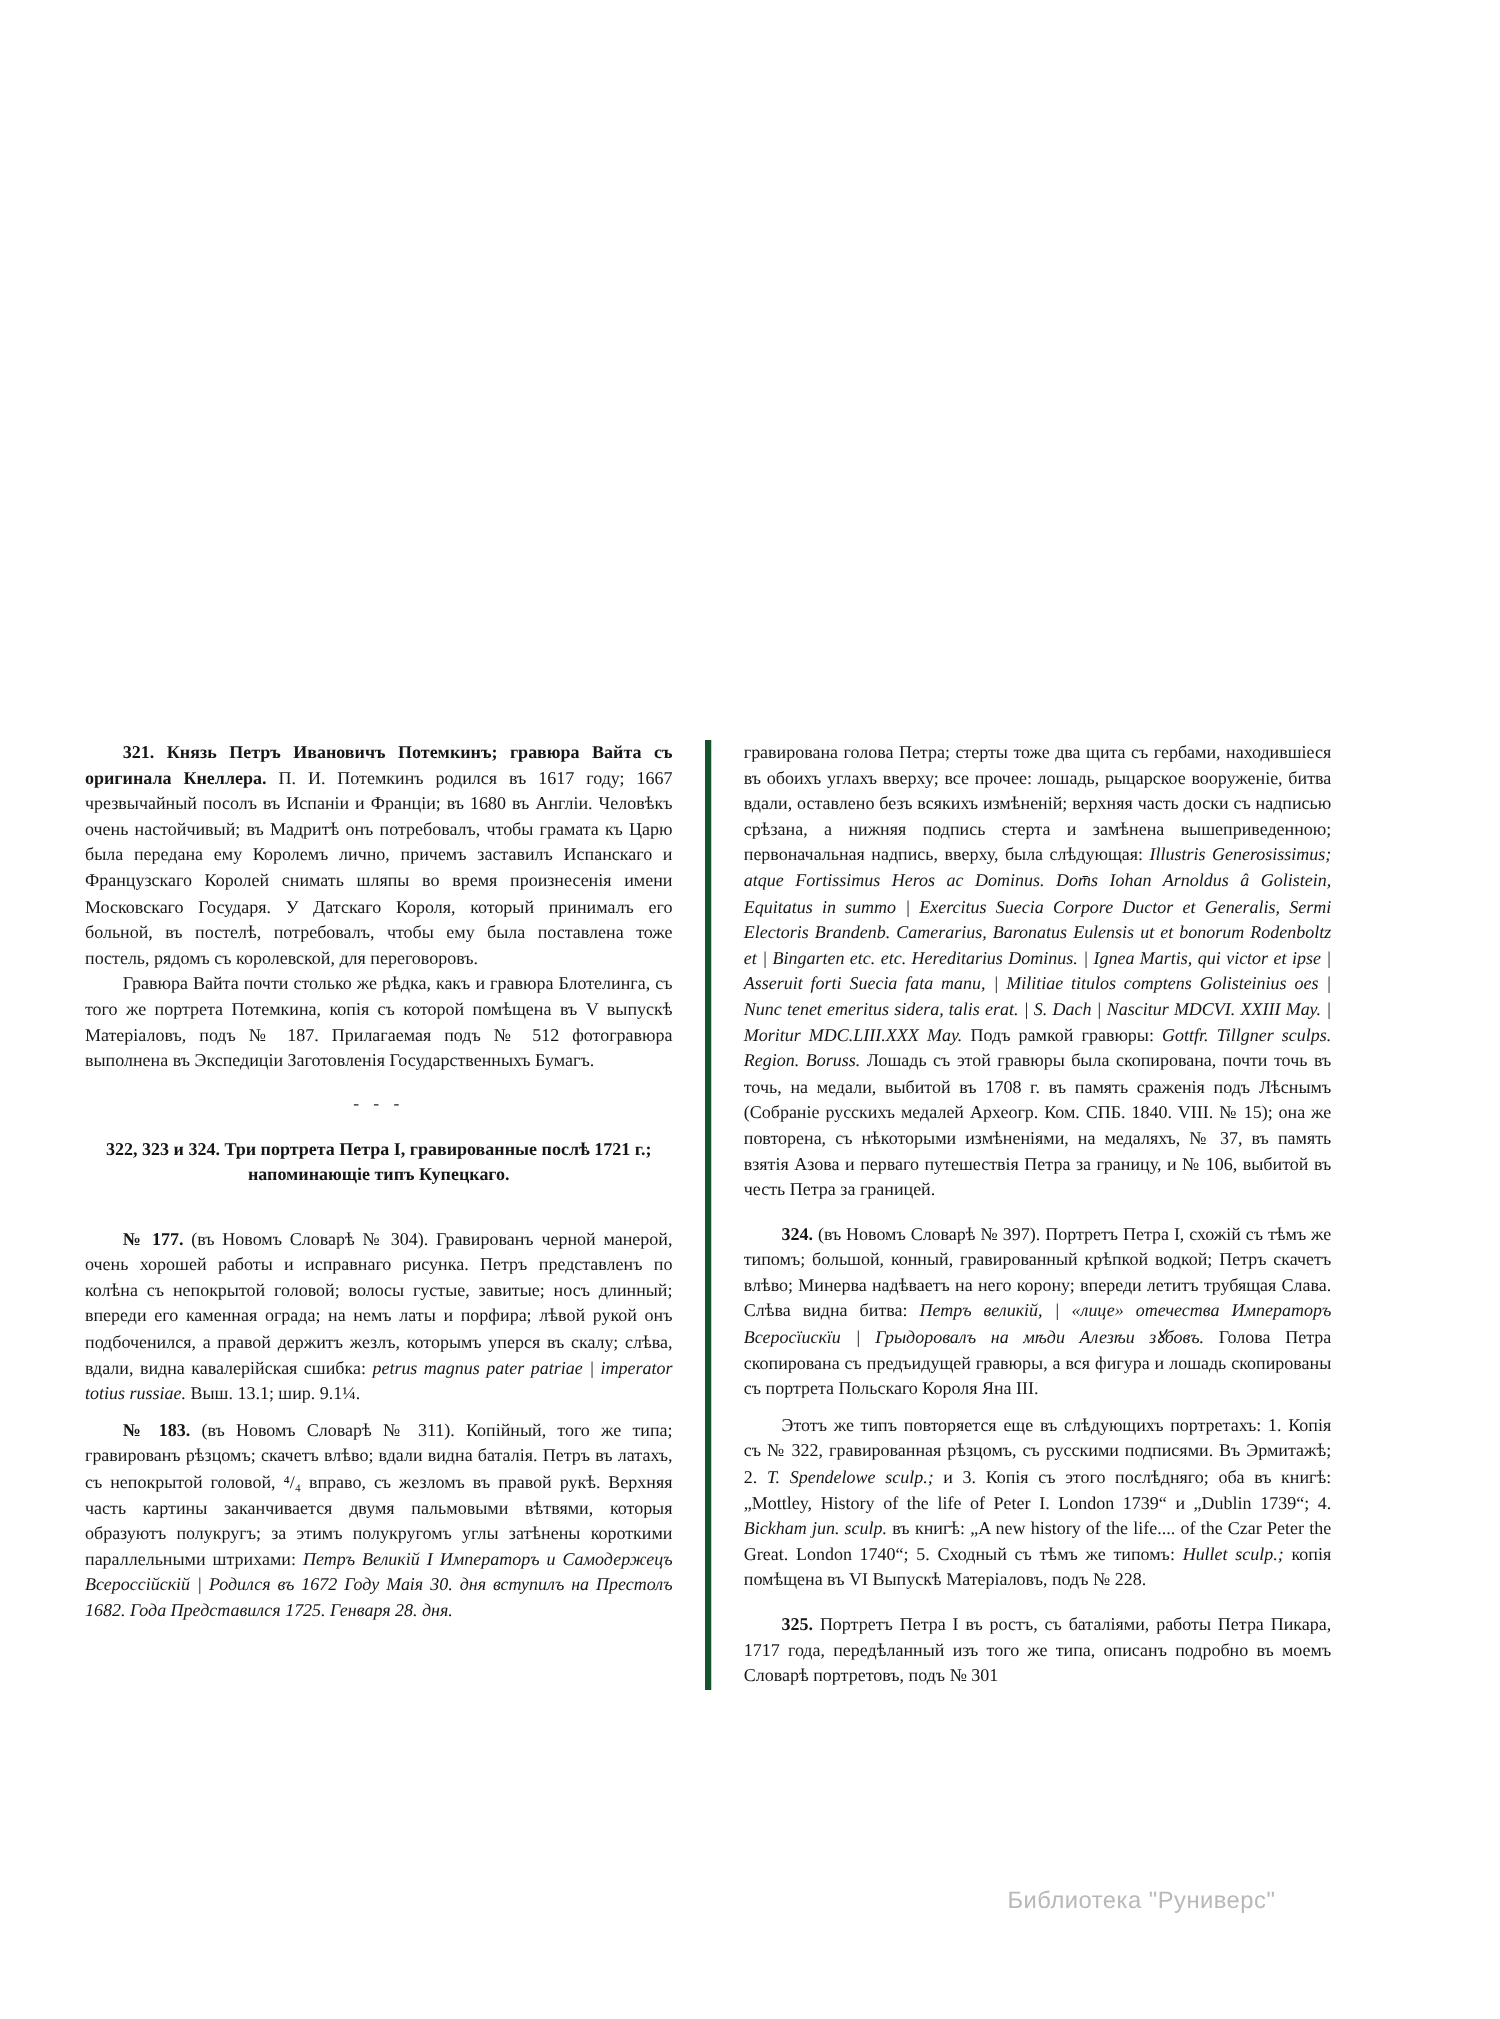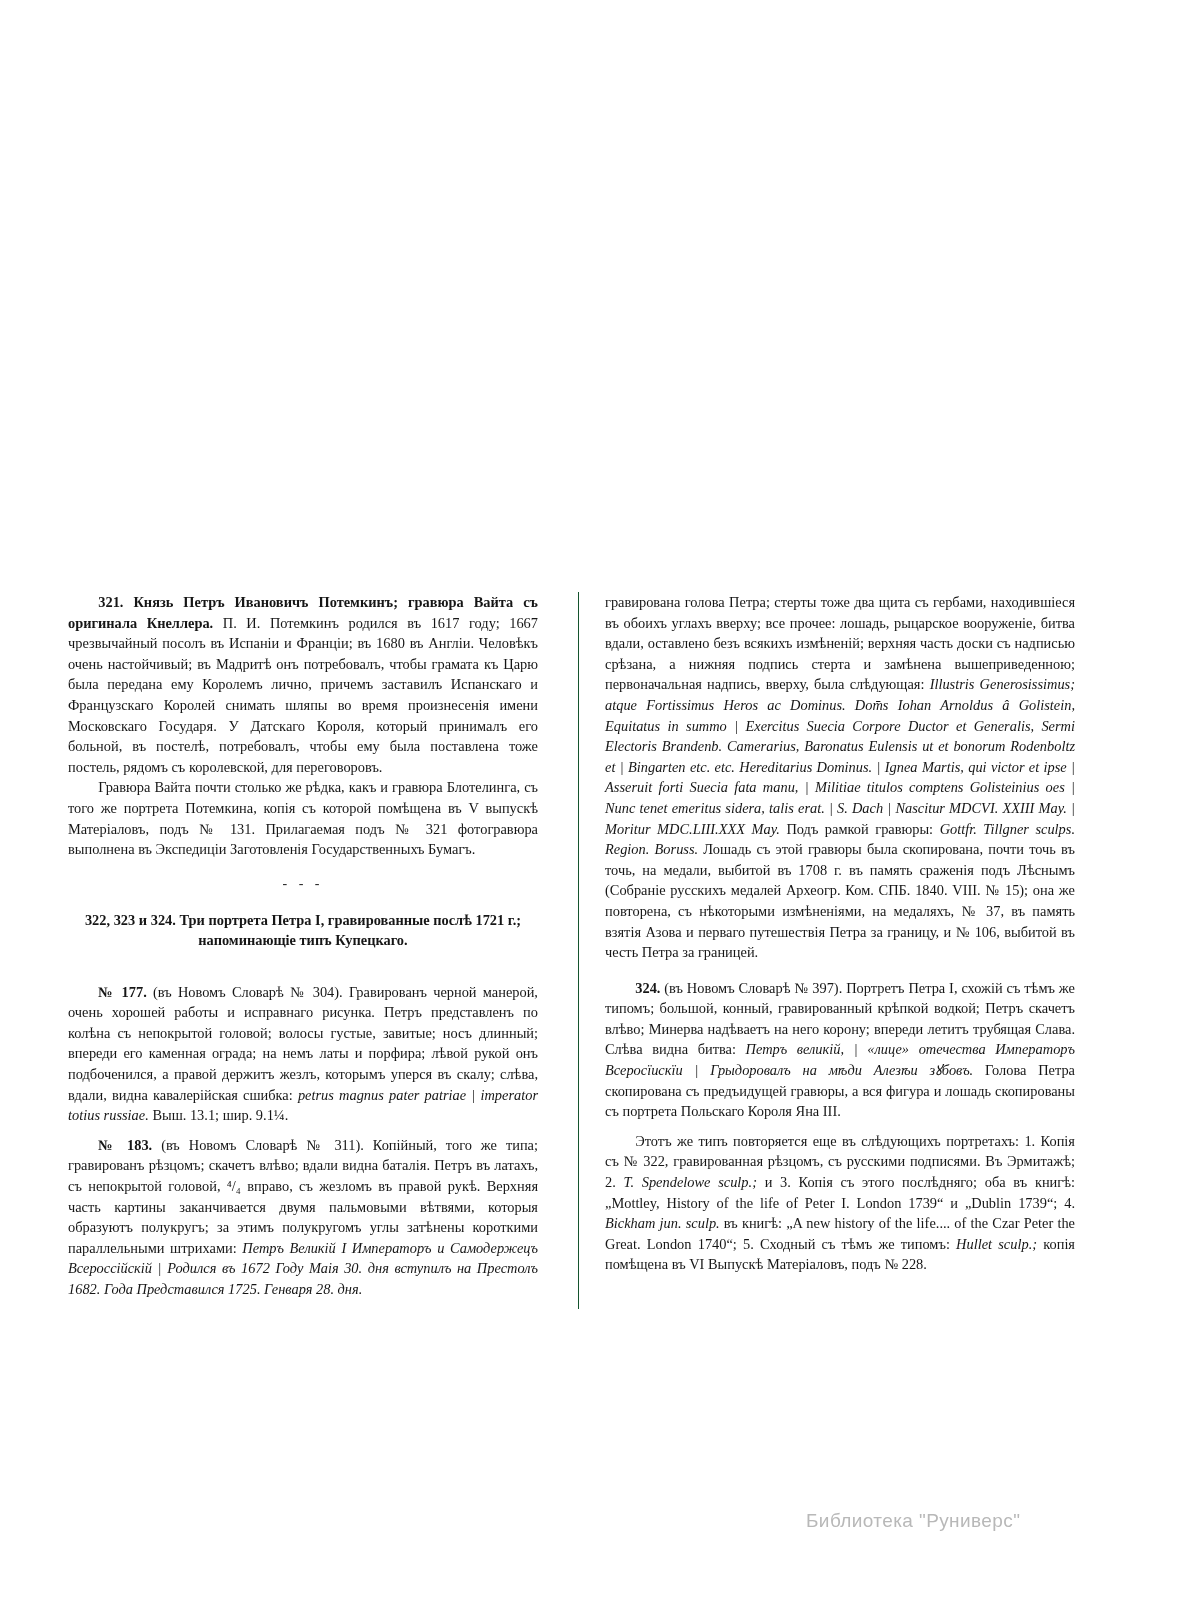--- a/index.html
+++ b/index.html
@@ -30,21 +30,21 @@
     gap: 0;
   }
   .col {
     width: 470px;
     font-size: 14.4px;
     line-height: 1.43;
     text-align: justify;
     text-justify: inter-word;
     hyphens: manual;
   }
-  .col-left { padding-right: 40px; border-right: 1px solid #14532d; }
+  .col-left { padding-right: 26px; border-right: 5px solid #14532d; }
   .col-right { padding-left: 26px; }
   p {
     margin: 0 0 0 0;
     text-indent: 2.1em;
   }
   p.noindent { text-indent: 0; }
   .spacer-sm { height: 9px; }
   .spacer-md { height: 15px; }
   .bold { font-weight: bold; }
   .ital { font-style: italic; }
@@ -82,21 +82,21 @@
   <div class="columns">
 
     <div class="col col-left">
 
       <p>
         <span class="bold">321.</span>
         <span class="bold">Князь Петръ Ивановичъ Потемкинъ; гравюра Вайта съ оригинала Кнеллера.</span>
         <span>П. И. Потемкинъ родился въ 1617 году; 1667 чрезвычайный посолъ въ Испаніи и Франціи; въ 1680 въ Англіи. Человѣкъ очень настойчивый; въ Мадритѣ онъ потребовалъ, чтобы грамата къ Царю была передана ему Королемъ лично, причемъ заставилъ Испанскаго и Французскаго Королей снимать шляпы во время произнесенія имени Московскаго Государя. У Датскаго Короля, который принималъ его больной, въ постелѣ, потребовалъ, чтобы ему была поставлена тоже постель, рядомъ съ королевской, для переговоровъ.</span>
       </p>
 
-      <p>Гравюра Вайта почти столько же рѣдка, какъ и гравюра Блотелинга, съ того же портрета Потемкина, копія съ которой помѣщена въ V выпускѣ Матеріаловъ, подъ № 131. Прилагаемая подъ № 321 фотогравюра выполнена въ Экспедиціи Заготовленія Государственныхъ Бумагъ.</p>
+      <p>Гравюра Вайта почти столько же рѣдка, какъ и гравюра Блотелинга, съ того же портрета Потемкина, копія съ которой помѣщена въ V выпускѣ Матеріаловъ, подъ № 187. Прилагаемая подъ № 512 фотогравюра выполнена въ Экспедиціи Заготовленія Государственныхъ Бумагъ.</p>
 
       <div class="dashes">- - -</div>
 
       <p class="heading">322, 323 и 324. Три портрета Петра I, гравированные послѣ 1721 г.; напоминающіе типъ Купецкаго.</p>
 
       <div class="spacer-md"></div>
 
       <p>
         <span class="bold">№ 177.</span>
         <span>(въ Новомъ Словарѣ № 304). Гравированъ черной манерой, очень хорошей работы и исправнаго рисунка. Петръ представленъ по колѣна съ непокрытой головой; волосы густые, завитые; носъ длинный; впереди его каменная ограда; на немъ латы и порфира; лѣвой рукой онъ подбоченился, а правой держитъ жезлъ, которымъ уперся въ скалу; слѣва, вдали, видна кавалерійская сшибка: </span>
@@ -143,20 +143,24 @@
         <span class="ital lat">T. Spendelowe sculp.;</span>
         <span> и 3. Копія съ этого послѣдняго; оба въ книгѣ: „Mottley, History of the life of Peter I. London 1739“ и „Dublin 1739“; 4. </span>
         <span class="ital lat">Bickham jun. sculp.</span>
         <span> въ книгѣ: „A new history of the life.... of the Czar Peter the Great. London 1740“; 5. Сходный съ тѣмъ же типомъ: </span>
         <span class="ital lat">Hullet sculp.;</span>
         <span> копія помѣщена въ VI Выпускѣ Матеріаловъ, подъ № 228.</span>
       </p>
 
       <div class="spacer-md"></div>
 
+      <p>
+        <span class="bold">325.</span>
+        <span>Портретъ Петра I въ ростъ, съ баталіями, работы Петра Пикара, 1717 года, передѣланный изъ того же типа, описанъ подробно въ моемъ Словарѣ портретовъ, подъ № 301</span>
+      </p>
 
     </div>
 
   </div>
 
   <div class="watermark">Библиотека "Руниверс"</div>
 
 </div>
 
 </body></html>

